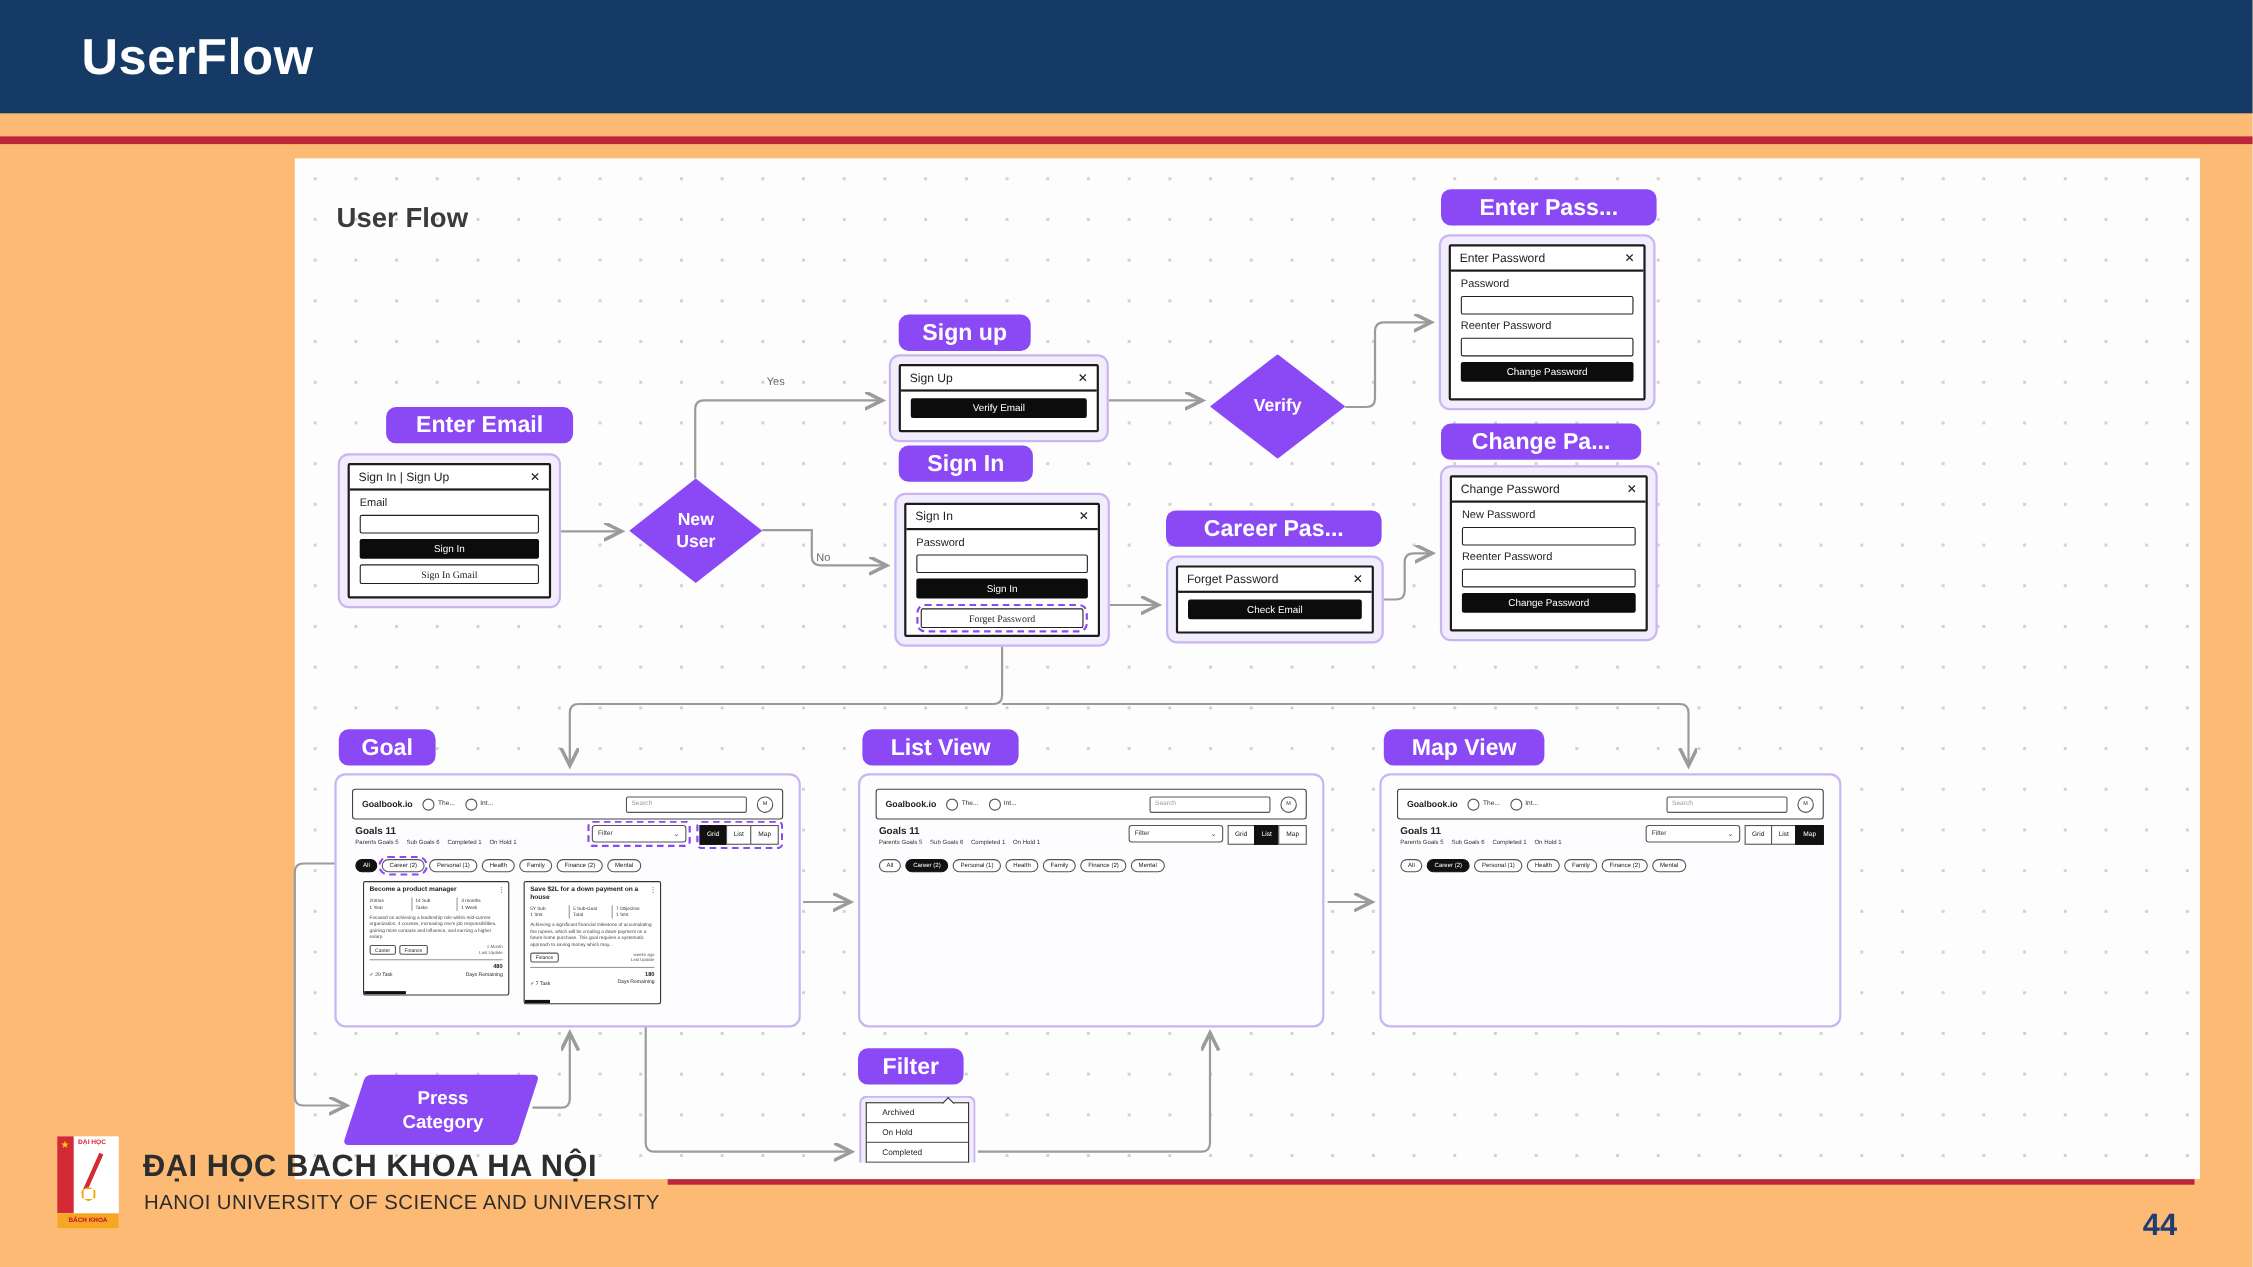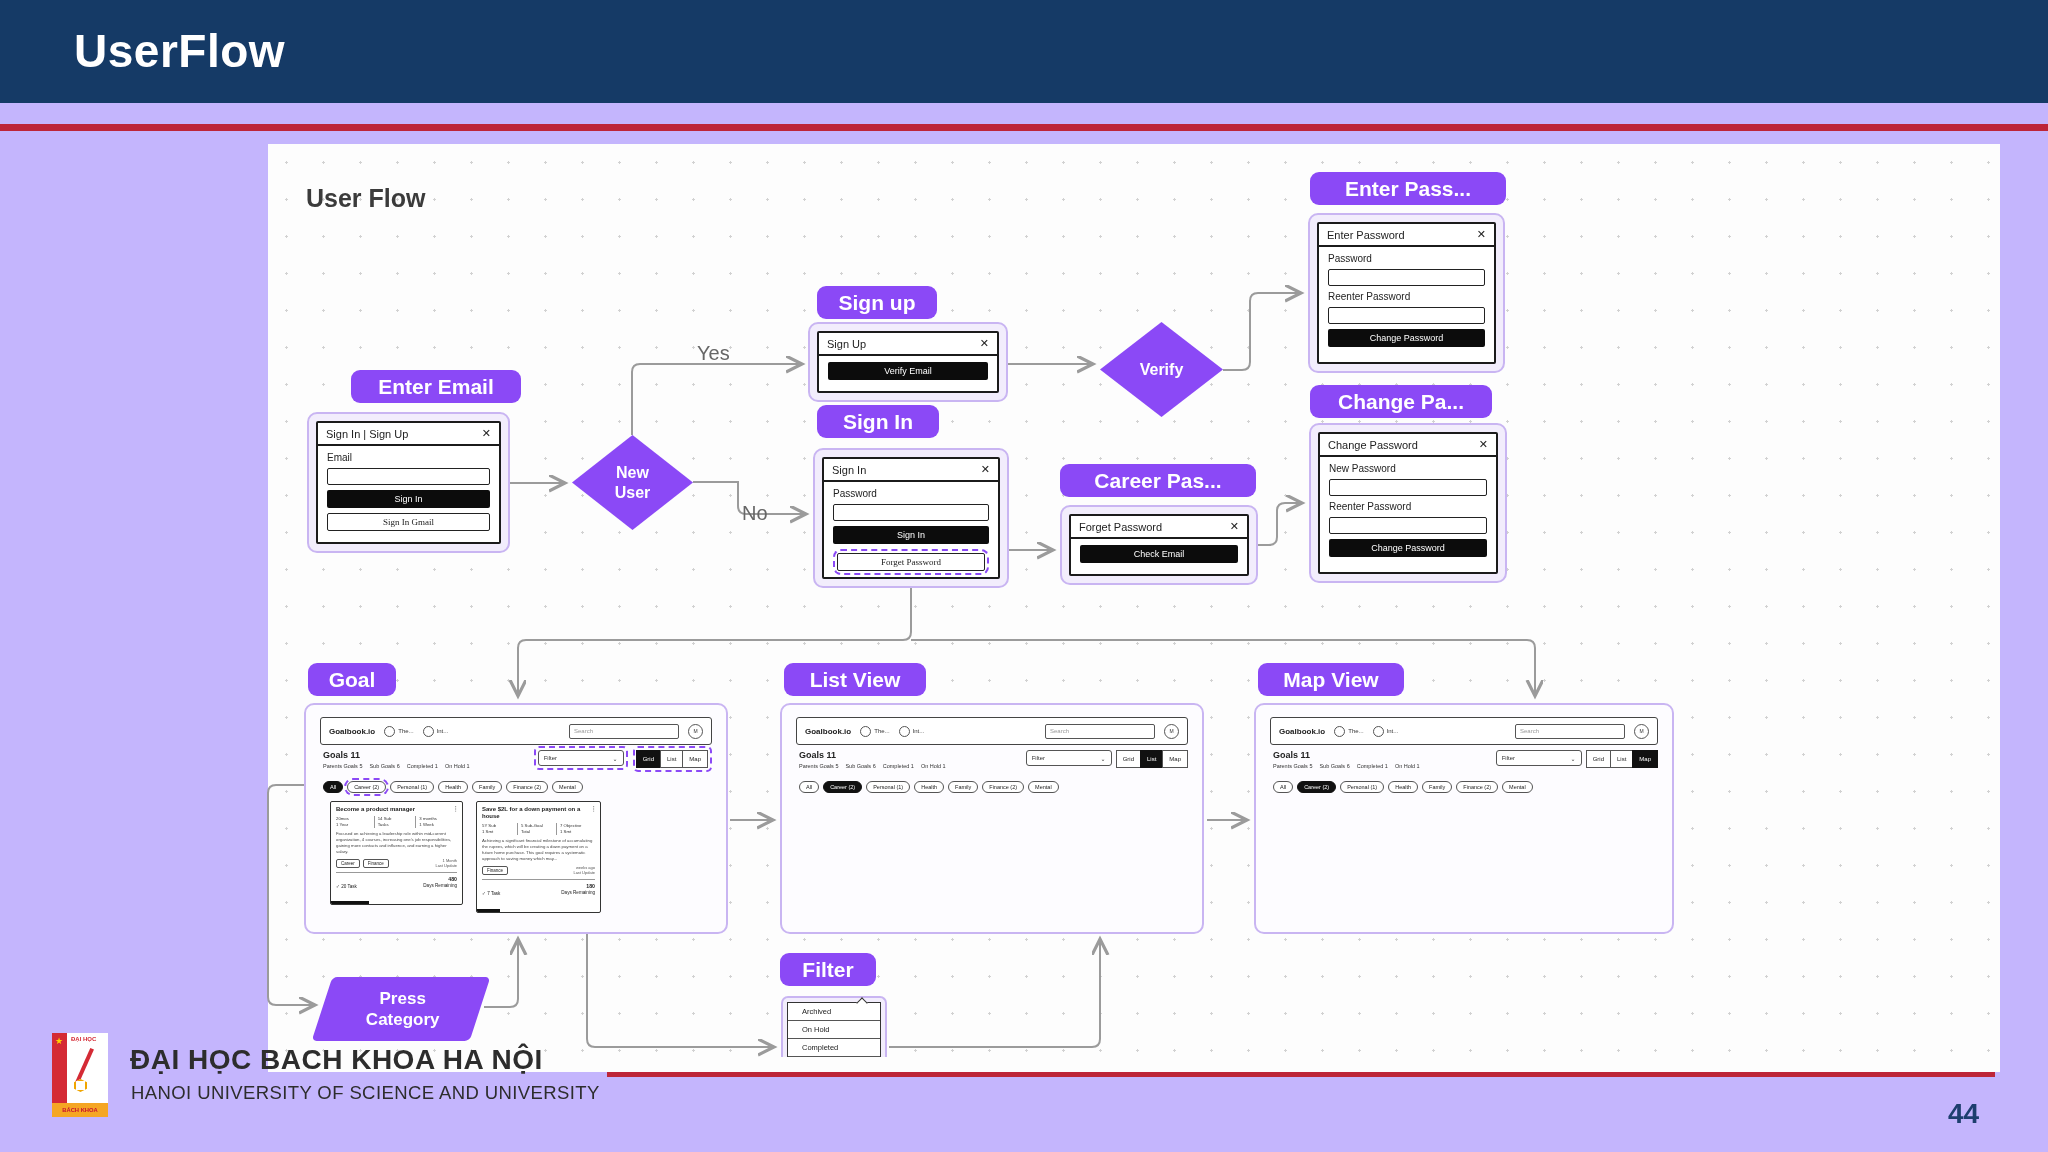--- a/index.html
+++ b/index.html
@@ -1,17 +1,17 @@
 <!DOCTYPE html>
 <html><head>
 <meta charset="utf-8">
 <style>
   html,body{margin:0;padding:0;}
   body{font-family:"Liberation Sans",sans-serif;}
-  .slide{position:relative;width:2048px;height:1152px;background:#c4b5fd;overflow:hidden;}
+  .slide{position:relative;width:2048px;height:1152px;background:#fdba74;overflow:hidden;}
 
   
   .header{position:absolute;left:0;top:0;width:2048px;height:103px;background:#153a66;}
   .header h1{margin:0;padding:24px 0 0 74px;font-size:46px;font-weight:bold;color:#fff;letter-spacing:.5px;}
   .red-top{position:absolute;left:0;top:124px;width:2048px;height:7px;background:#bd2538;}
 
   
   .canvas{position:absolute;left:268px;top:144px;width:1732px;height:928px;
     background-color:#fdfdfd;
     background-image:radial-gradient(#d2d2d2 1.3px, transparent 1.4px);
@@ -99,21 +99,21 @@
   
   .fpanel{position:absolute;left:781px;top:996px;width:106px;background:#f2edfc;
     border:2px solid #c9b5f2;border-radius:7px 7px 0 0;border-bottom:none;padding:4px 4px 0 4px;box-sizing:border-box;}
   .fpanel-inner{position:relative;background:#fff;border:1.5px solid #333;border-bottom:none;}
   .fpanel-inner:before{content:'';position:absolute;top:-4.5px;right:14px;width:7px;height:7px;
     background:#fff;border-left:1.5px solid #333;border-top:1.5px solid #333;transform:rotate(45deg);}
   .fitem{font-size:7.5px;color:#222;padding:4px 14px;border-bottom:1px solid #555;}
 
   
   svg.wires{position:absolute;left:0;top:0;pointer-events:none;}
-  .edge-label{position:absolute;font-size:20px;color:#666;}
+  .edge-label{position:absolute;font-size:10px;color:#666;}
 
   
   .bklogo{position:absolute;left:52px;top:1033px;width:56px;height:84px;background:#fff;}
   .bklogo .strip{position:absolute;left:0;top:0;width:15px;height:70px;background:#d42a35;}
   .bklogo .star{position:absolute;left:3px;top:3px;font-size:9px;color:#ffd200;}
   .bklogo .dh{position:absolute;left:19px;top:3px;font-size:6px;font-weight:bold;color:#d42a35;}
   .bklogo .pencil{position:absolute;left:30px;top:14px;width:4px;height:40px;background:#d42a35;transform:rotate(24deg);}
   .bklogo .hex{position:absolute;left:22px;top:46px;width:13px;height:13px;border:2px solid #f0a500;
     clip-path:polygon(50% 0,100% 25%,100% 75%,50% 100%,0 75%,0 25%);background:#fff;box-sizing:border-box;}
   .bklogo .band{position:absolute;left:0;bottom:0;width:100%;height:14px;background:#f5a623;

